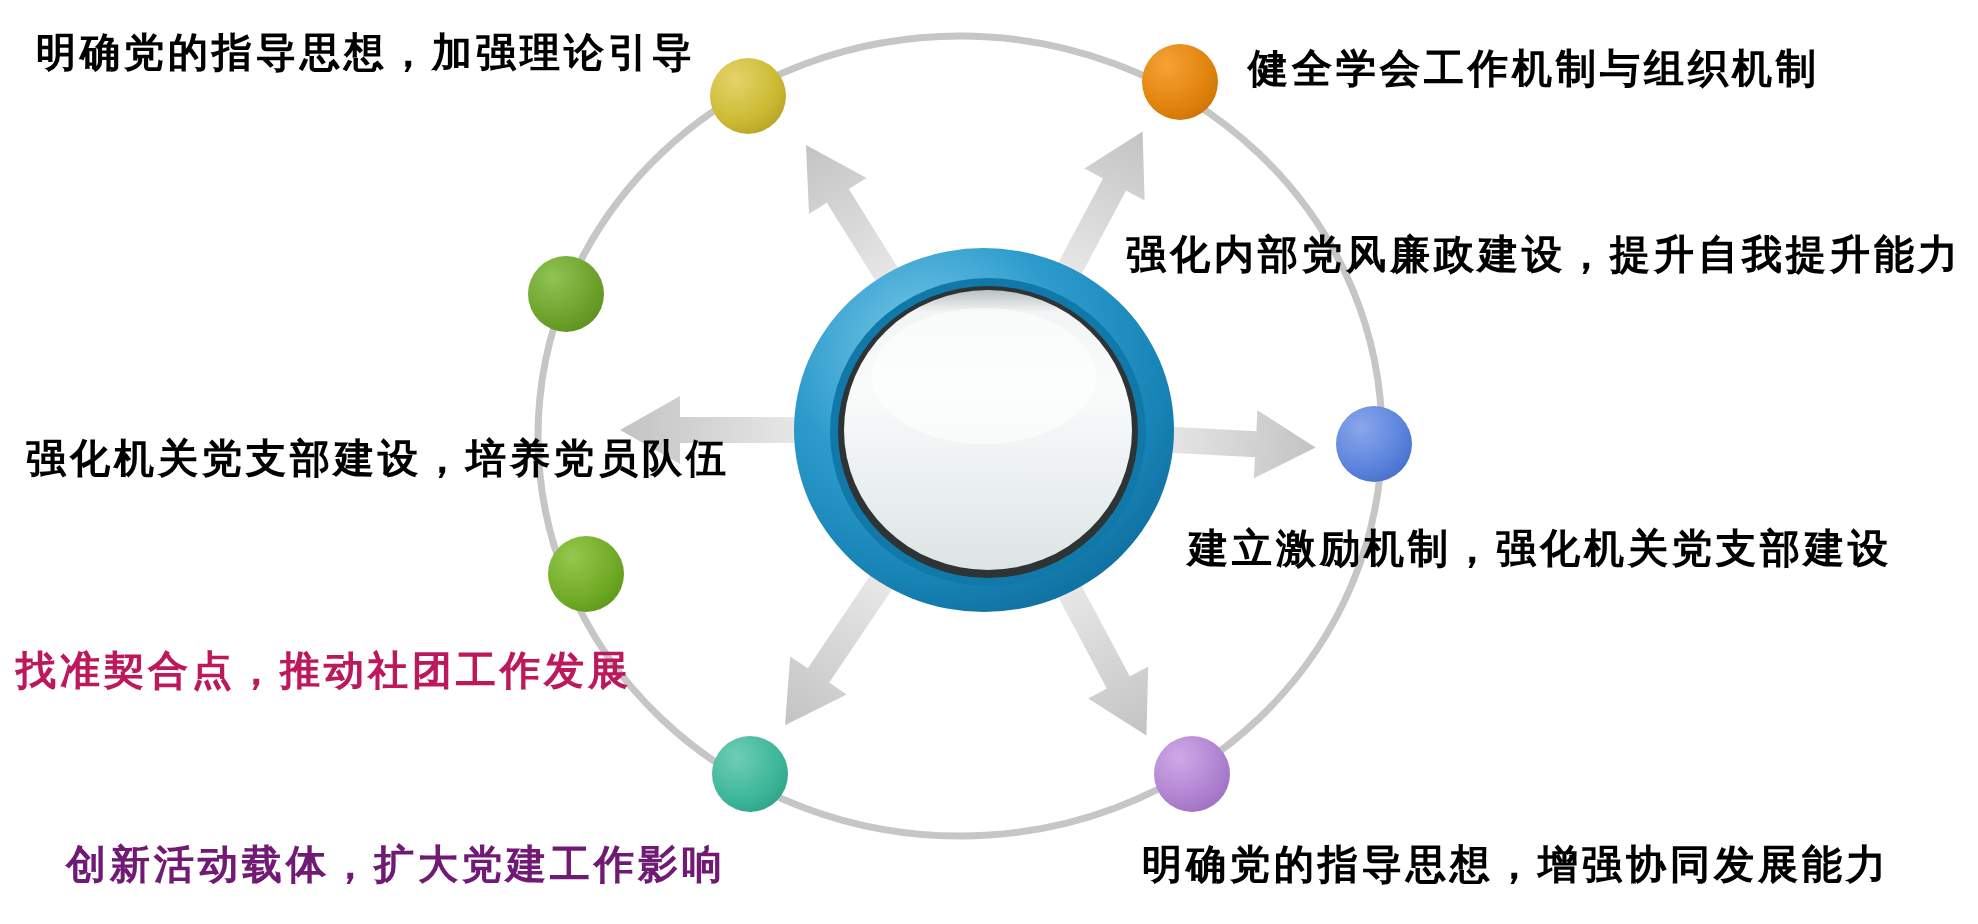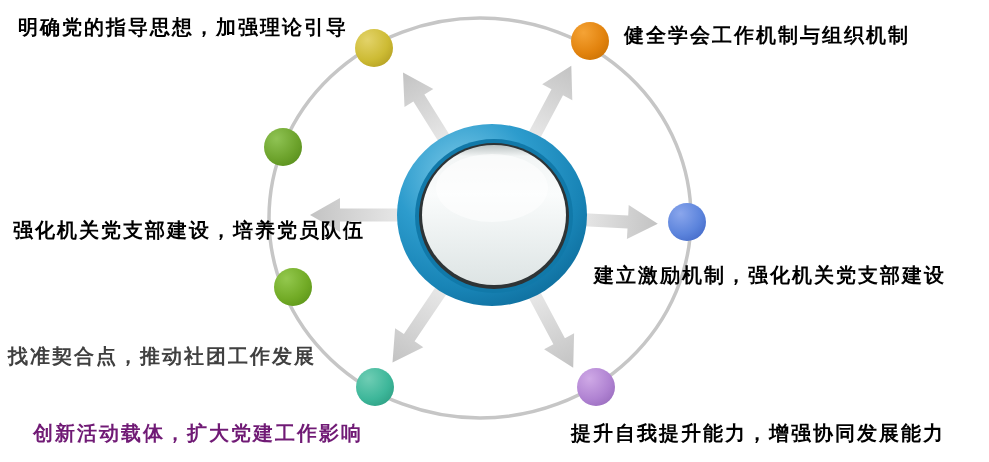--- a/index.html
+++ b/index.html
@@ -86,19 +86,20 @@
   <div class="node-dot" style="left: 355px; top: 29px; background: radial-gradient(circle at 33% 28%, rgb(227, 211, 106), rgb(205, 187, 52) 55%, rgb(168, 146, 26) 100%);"></div>
   <div class="node-dot" style="left: 571px; top: 22px; background: radial-gradient(circle at 33% 28%, rgb(245, 163, 53), rgb(226, 131, 14) 55%, rgb(192, 106, 0) 100%);"></div>
   <div class="node-dot" style="left: 264px; top: 128px; background: radial-gradient(circle at 33% 28%, rgb(143, 195, 84), rgb(109, 163, 44) 55%, rgb(79, 133, 22) 100%);"></div>
   <div class="node-dot" style="left: 668px; top: 203px; background: radial-gradient(circle at 33% 28%, rgb(138, 166, 236), rgb(92, 132, 220) 55%, rgb(58, 95, 192) 100%);"></div>
   <div class="node-dot" style="left: 274px; top: 268px; background: radial-gradient(circle at 33% 28%, rgb(147, 200, 78), rgb(114, 171, 38) 55%, rgb(83, 140, 20) 100%);"></div>
   <div class="node-dot" style="left: 356px; top: 368px; background: radial-gradient(circle at 33% 28%, rgb(111, 205, 180), rgb(62, 183, 154) 55%, rgb(37, 148, 121) 100%);"></div>
   <div class="node-dot" style="left: 577px; top: 368px; background: radial-gradient(circle at 33% 28%, rgb(207, 169, 230), rgb(176, 131, 210) 55%, rgb(143, 98, 181) 100%);"></div>
 
   <div class="node-label" style="left: 18px; top: 16px; color: rgb(0, 0, 0);">明确党的指导思想，加强理论引导</div>
   <div class="node-label" style="left: 624px; top: 24px; color: rgb(0, 0, 0); text-align: center;">健全学会工作机制与组织机制</div>
+  <div class="node-label" style="left: 563px; top: 117px; color: rgb(0, 0, 0);">强化内部党风廉政建设，提升自我提升能力</div>
   <div class="node-label" style="left: 13px; top: 175px; color: rgb(0, 0, 0); margin-top: 44px;">强化机关党支部建设，培养党员队伍</div>
   <div class="node-label" style="left: 594px; top: 264px; color: rgb(0, 0, 0);">建立激励机制，强化机关党支部建设</div>
-  <div class="node-label" style="left: 8px; top: 325px; color: #404040; margin-top: 20px;">找准契合点，推动社团工作发展</div>
+  <div class="node-label" style="left: 8px; top: 325px; color: #be185d;">找准契合点，推动社团工作发展</div>
   <div class="node-label" style="left: 33px; top: 422px; color: #701a75;">创新活动载体，扩大党建工作影响</div>
-  <div class="node-label" style="left: 571px; top: 422px; color: rgb(0, 0, 0);">提升自我提升能力，增强协同发展能力</div>
+  <div class="node-label" style="left: 571px; top: 422px; color: rgb(0, 0, 0);">明确党的指导思想，增强协同发展能力</div>
 
 </div>
 
 </body></html>

